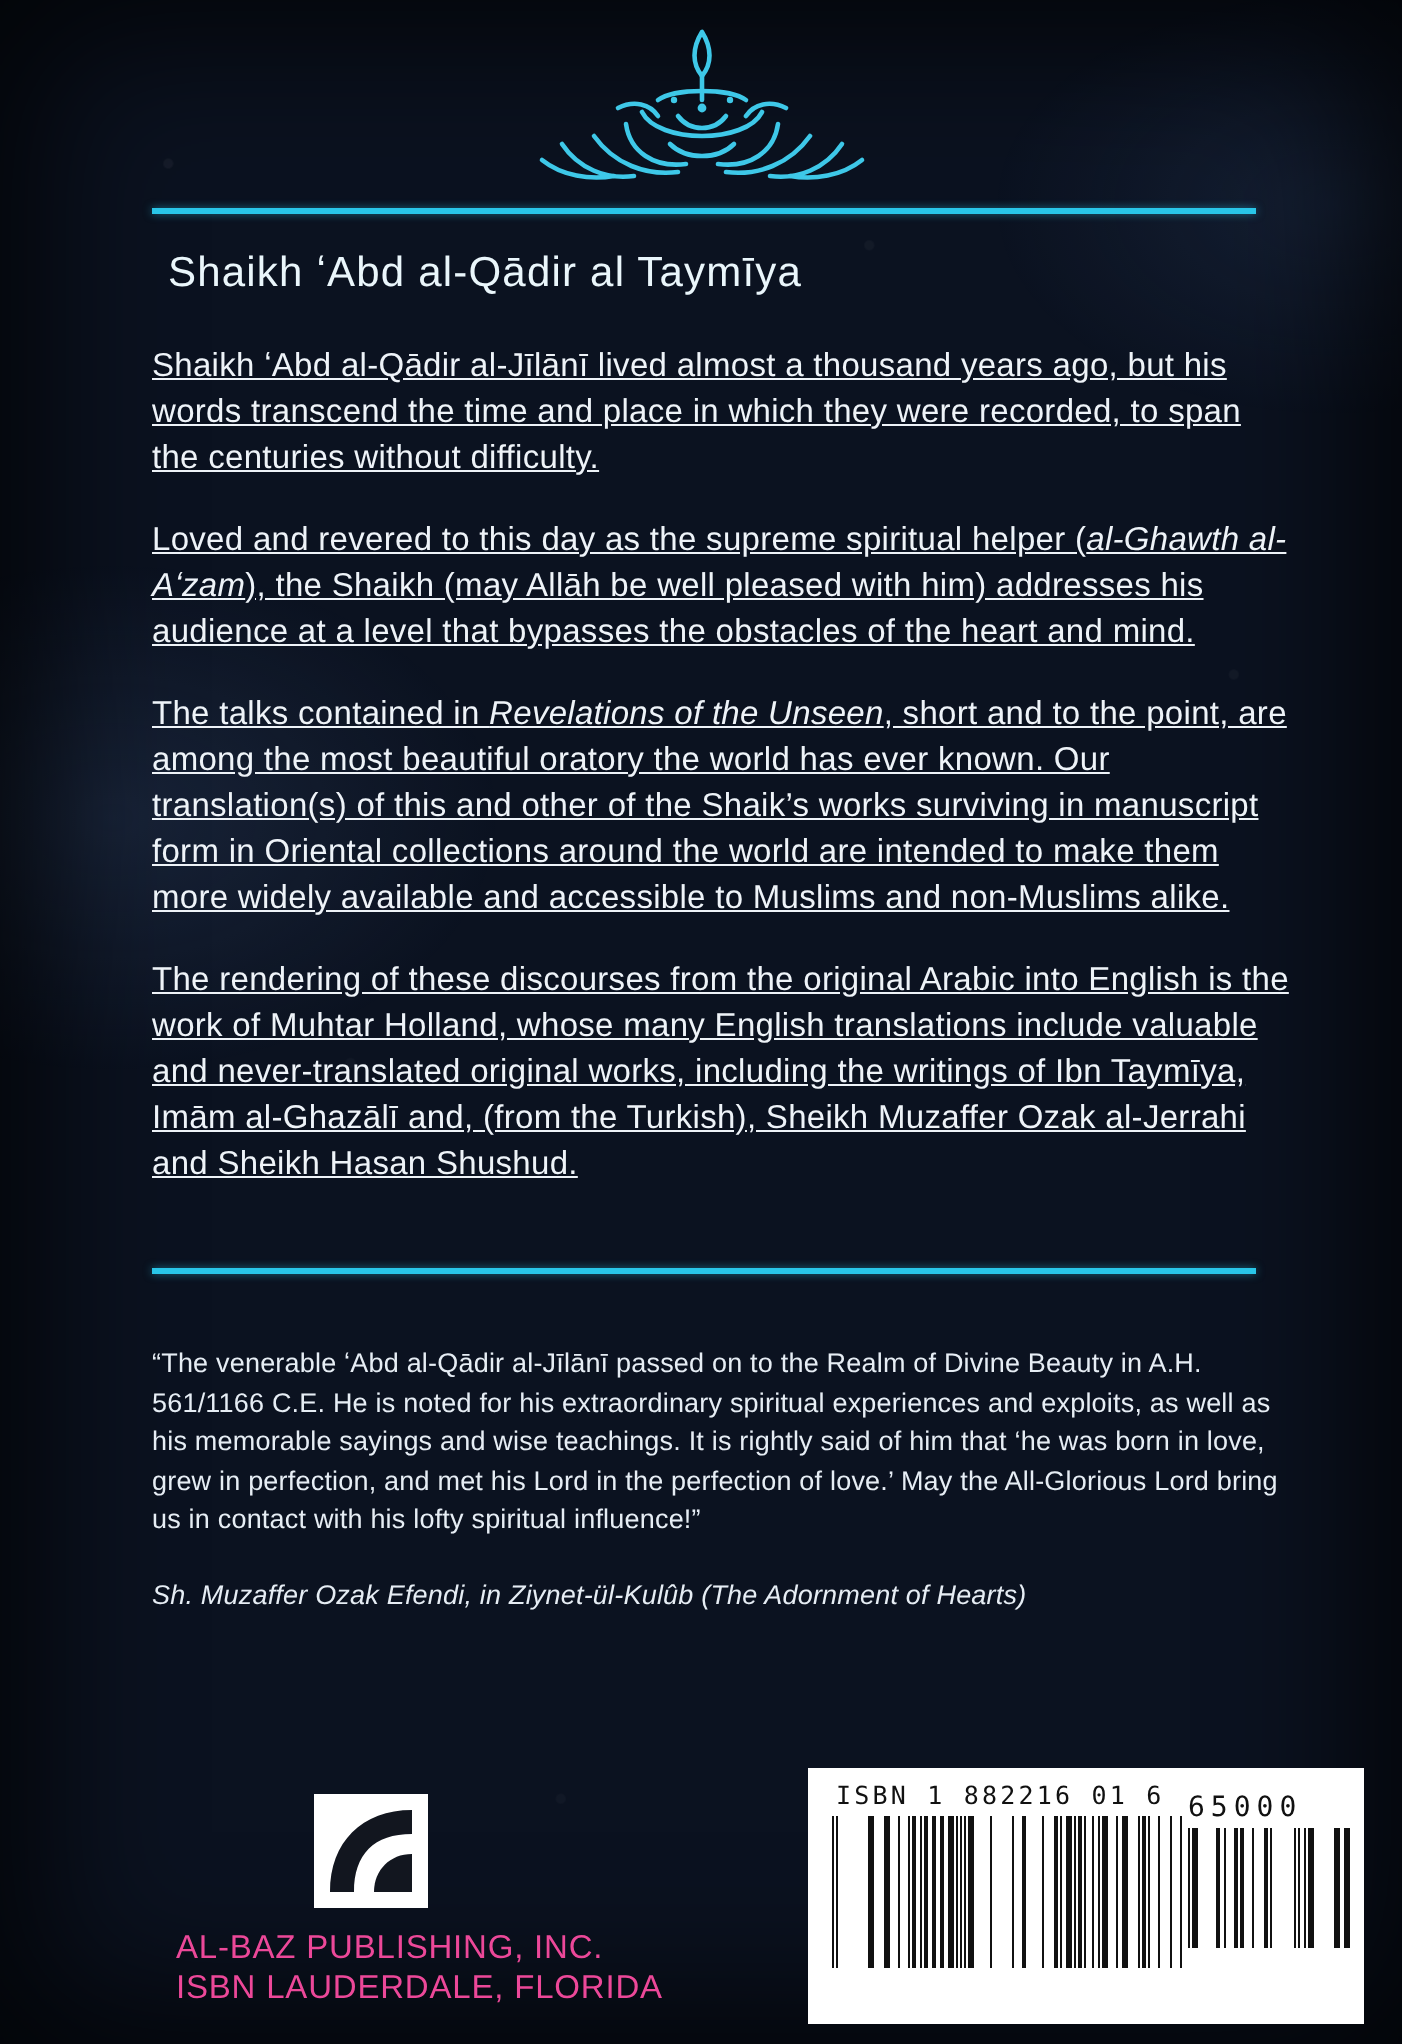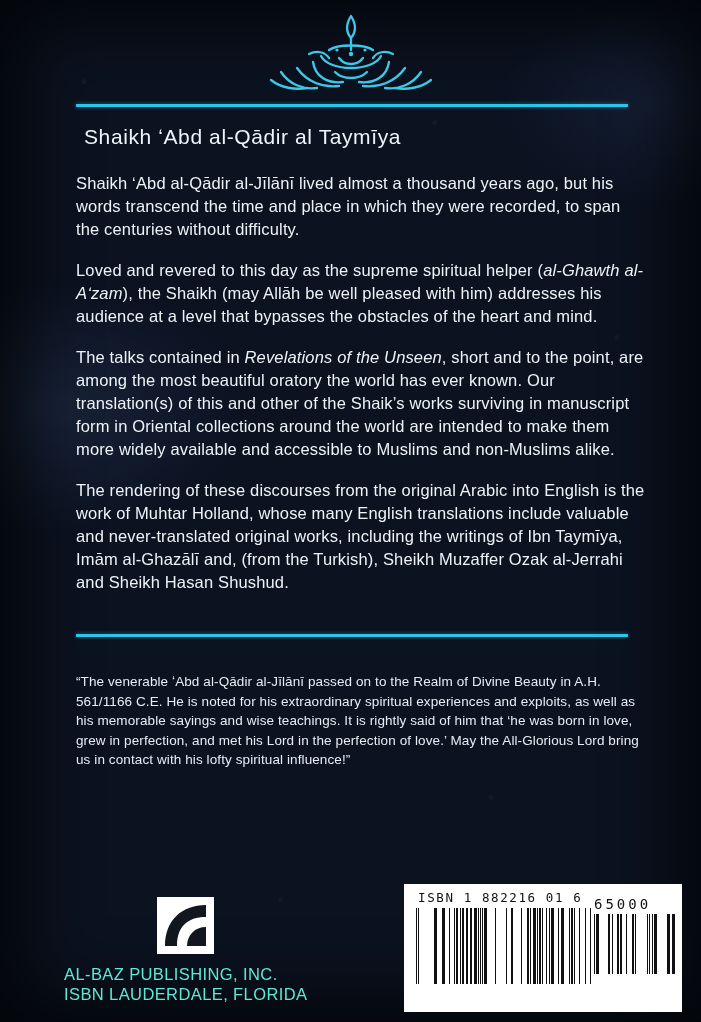--- a/index.html
+++ b/index.html
@@ -94,20 +94,21 @@
     left: 76px;
     top: 172px;
     width: 570px;
   }
   .body-copy p {
     margin: 0 0 18px 0;
     font-size: 16.5px;
     line-height: 23px;
     color: #eef3f8;
     letter-spacing: 0.15px;
+    text-decoration: underline;
   }
   .body-copy p:last-child { margin-bottom: 0; }
   .body-copy i, .body-copy em { font-style: italic; }
 
   
   .quote-block {
     position: absolute;
     left: 76px;
     top: 672px;
     width: 572px;
@@ -134,26 +135,26 @@
     top: 897px;
     width: 57px;
     height: 57px;
     background: #ffffff;
   }
   .publisher-logo svg { display: block; }
 
   
   .publisher-text {
     position: absolute;
-    left: 64px;
+    left: 88px;
     top: 964px;
     width: 400px;
     font-size: 16.5px;
     line-height: 20px;
-    color: #5eead4;
+    color: #ec4899;
     letter-spacing: 0.4px;
   }
   .publisher-text div { white-space: nowrap; }
 
   
   .barcode-area {
     position: absolute;
     left: 404px;
     top: 884px;
     width: 278px;
@@ -243,20 +244,21 @@
       <p>Shaikh  ʻAbd al-Qādir al-Jīlānī lived almost a thousand years ago, but his words transcend the time and place in which they were recorded, to span the centuries without difficulty.</p>
       <p>Loved and revered to this day as the supreme spiritual helper (<i>al-Ghawth al-Aʻzam</i>), the Shaikh (may Allāh be well pleased with him) addresses his audience at a level that bypasses the obstacles of the heart and mind.</p>
       <p>The talks contained in <i>Revelations of the Unseen</i>, short and to the point, are among the most beautiful oratory the world has ever known. Our translation(s) of this and other of the Shaik’s works surviving in manuscript form in Oriental collections around the world are intended to make them more widely available and accessible to Muslims and non-Muslims alike.</p>
       <p>The rendering of these discourses from the original Arabic into English is the work of Muhtar Holland, whose many English translations include valuable and never-translated original works, including the writings of Ibn Taymīya, Imām al-Ghazālī and, (from the Turkish), Sheikh Muzaffer Ozak al-Jerrahi and Sheikh Hasan Shushud.</p>
     </div>
 
     <div class="rule bottom"></div>
 
     <div class="quote-block">
       <p class="quote">“The venerable  ʻAbd al-Qādir al-Jīlānī passed on to the Realm of Divine Beauty in A.H. 561/1166 C.E.  He is noted for his extraordinary spiritual experiences and exploits, as well as his memorable sayings and wise teachings.  It is rightly said of him that ‘he was born in love, grew in perfection, and met his Lord in the perfection of love.’  May the All-Glorious Lord bring us in contact with his lofty spiritual influence!”</p>
+      <p class="quote-attrib">Sh. Muzaffer Ozak Efendi, in Ziynet-ül-Kulûb (The Adornment of Hearts)</p>
     </div>
 
     <div class="publisher-logo">
       <svg width="57" height="57" viewBox="0 0 57 57" aria-hidden="true">
         <rect x="0" y="0" width="57" height="57" fill="#ffffff"></rect>
         <path d="M8 49 C 8 24, 24 8, 49 8 L49 20 C 30 20, 20 30, 20 49 Z" fill="#12161f"></path>
         <path d="M30 49 C 30 38, 38 30, 49 30 L49 49 Z" fill="#12161f"></path>
       </svg>
     </div>
 

